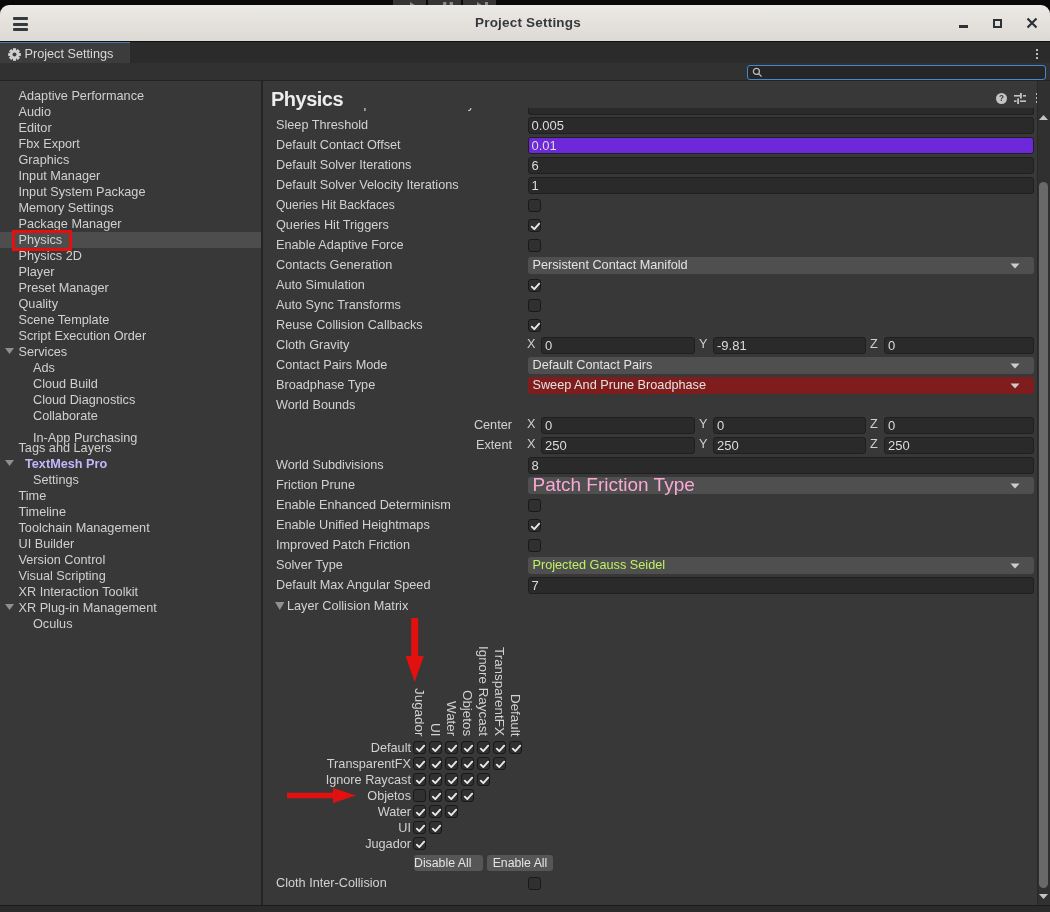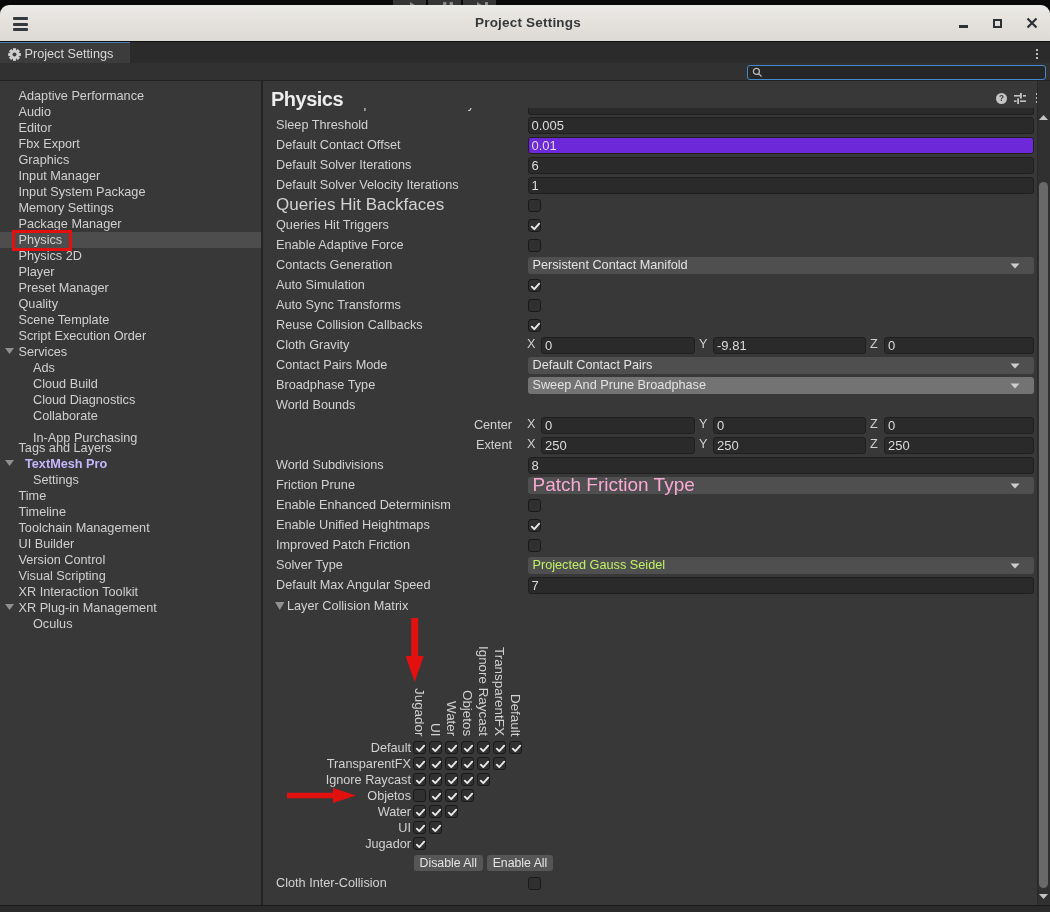--- a/index.html
+++ b/index.html
@@ -120,21 +120,21 @@
     <span style="position:absolute;left:3px;top:50%;transform:translateY(-50%);font-size:13px;color:#dcdcdc;white-space:pre">0.01</span>
   </div>
 <div style="position:absolute;left:276px;top:165px;transform:translateY(-50%);font-size:12.7px;color:#d2d2d2;font-weight:normal;white-space:pre;">Default Solver Iterations</div>
 <div style="position:absolute;left:527.5px;top:156.5px;width:506px;height:17px;background:#2a2a2a;border:1px solid #1f1f1f;border-radius:3px;box-sizing:border-box">
     <span style="position:absolute;left:3px;top:50%;transform:translateY(-50%);font-size:13px;color:#dcdcdc;white-space:pre">6</span>
   </div>
 <div style="position:absolute;left:276px;top:185px;transform:translateY(-50%);font-size:12.7px;color:#d2d2d2;font-weight:normal;white-space:pre;">Default Solver Velocity Iterations</div>
 <div style="position:absolute;left:527.5px;top:176.5px;width:506px;height:17px;background:#2a2a2a;border:1px solid #1f1f1f;border-radius:3px;box-sizing:border-box">
     <span style="position:absolute;left:3px;top:50%;transform:translateY(-50%);font-size:13px;color:#dcdcdc;white-space:pre">1</span>
   </div>
-<div style="position:absolute;left:276px;top:205px;transform:translateY(-50%);font-size:17px;color:#d2d2d2;font-weight:normal;white-space:pre;">Queries Hit Backfaces</div>
+<div style="position:absolute;left:276px;top:205px;transform:translateY(-50%);font-size:12px;color:#d2d2d2;font-weight:normal;white-space:pre;">Queries Hit Backfaces</div>
 <div style="position:absolute;left:527.5px;top:198.5px;width:13px;height:13px;background:#303030;border:1px solid #191919;border-radius:3px;box-sizing:border-box"></div>
 <div style="position:absolute;left:276px;top:225px;transform:translateY(-50%);font-size:12.7px;color:#d2d2d2;font-weight:normal;white-space:pre;">Queries Hit Triggers</div>
 <div style="position:absolute;left:527.5px;top:218.5px;width:13px;height:13px;background:#303030;border:1px solid #191919;border-radius:3px;box-sizing:border-box">
     <svg width="13" height="13" viewBox="0 0 13 13" style="position:absolute;left:0;top:0">
       <path d="M2.8 6.7 L5.3 9.2 L10.2 3.7" stroke="#e9e9e9" stroke-width="1.9" fill="none" stroke-linecap="round" stroke-linejoin="round"></path>
     </svg>
   </div>
 <div style="position:absolute;left:276px;top:245px;transform:translateY(-50%);font-size:12.7px;color:#d2d2d2;font-weight:normal;white-space:pre;">Enable Adaptive Force</div>
 <div style="position:absolute;left:527.5px;top:238.5px;width:13px;height:13px;background:#303030;border:1px solid #191919;border-radius:3px;box-sizing:border-box"></div>
 <div style="position:absolute;left:276px;top:265px;transform:translateY(-50%);font-size:12.7px;color:#d2d2d2;font-weight:normal;white-space:pre;">Contacts Generation</div>
@@ -172,21 +172,21 @@
     <span style="position:absolute;left:3px;top:50%;transform:translateY(-50%);font-size:13px;color:#dcdcdc;white-space:pre">0</span>
   </div>
 <div style="position:absolute;left:276px;top:365px;transform:translateY(-50%);font-size:12.7px;color:#d2d2d2;font-weight:normal;white-space:pre;">Contact Pairs Mode</div>
 <div style="position:absolute;left:527.5px;top:356.5px;width:506.5px;height:17px;background:#4f4f4f;border-radius:3px;box-sizing:border-box">
     <span style="position:absolute;left:5px;top:50%;transform:translateY(-50%);font-size:12.7px;color:#e3e3e3;white-space:pre">Default Contact Pairs</span>
     <svg width="10" height="6" viewBox="0 0 10 6" style="position:absolute;right:14px;top:6px">
       <path d="M0.5 0.5 L9.5 0.5 L5 5.5 Z" fill="#cdcdcd"></path>
     </svg>
   </div>
 <div style="position:absolute;left:276px;top:385px;transform:translateY(-50%);font-size:12.7px;color:#d2d2d2;font-weight:normal;white-space:pre;">Broadphase Type</div>
-<div style="position:absolute;left:527.5px;top:376.5px;width:506.5px;height:17px;background:#737373;border-radius:3px;box-sizing:border-box">
+<div style="position:absolute;left:527.5px;top:376.5px;width:506.5px;height:17px;background:#7f1d1d;border-radius:3px;box-sizing:border-box">
     <span style="position:absolute;left:5px;top:50%;transform:translateY(-50%);font-size:12.7px;color:#e3e3e3;white-space:pre">Sweep And Prune Broadphase</span>
     <svg width="10" height="6" viewBox="0 0 10 6" style="position:absolute;right:14px;top:6px">
       <path d="M0.5 0.5 L9.5 0.5 L5 5.5 Z" fill="#cdcdcd"></path>
     </svg>
   </div>
 <div style="position:absolute;left:276px;top:405px;transform:translateY(-50%);font-size:12.7px;color:#d2d2d2;font-weight:normal;white-space:pre;">World Bounds</div>
 <div style="position:absolute;right:538px;top:425px;transform:translateY(-50%);font-size:12.7px;color:#d2d2d2;white-space:pre">Center</div>
 <div style="position:absolute;left:527px;top:417px;font-size:12.7px;color:#cfcfcf">X</div>
 <div style="position:absolute;left:541px;top:416.5px;width:154px;height:17px;background:#2a2a2a;border:1px solid #1f1f1f;border-radius:3px;box-sizing:border-box">
     <span style="position:absolute;left:3px;top:50%;transform:translateY(-50%);font-size:13px;color:#dcdcdc;white-space:pre">0</span>
@@ -397,21 +397,21 @@
     <svg width="13" height="13" viewBox="0 0 13 13" style="position:absolute;left:0;top:0">
       <path d="M2.8 6.7 L5.3 9.2 L10.2 3.7" stroke="#e9e9e9" stroke-width="1.9" fill="none" stroke-linecap="round" stroke-linejoin="round"></path>
     </svg>
   </div>
 <svg width="22" height="66" viewBox="0 0 22 66" style="position:absolute;left:404px;top:618px">
     <path d="M7.2 0 L14.2 0 L14.2 38 L19.8 38 L10.7 64 L1.6 38 L7.2 38 Z" fill="#e31010"></path>
   </svg>
 <svg width="70" height="17" viewBox="0 0 70 17" style="position:absolute;left:287px;top:787px">
     <path d="M0 5.8 L46 5.8 L46 1 L69 8.5 L46 16 L46 11.2 L0 11.2 Z" fill="#e31010"></path>
   </svg>
-<div style="position:absolute;left:414px;top:855px;width:68.5px;height:16px;background:#565656;border-radius:3px;text-align:center;font-size:12.3px;color:#e4e4e4;line-height:16px">Disable All</div>
+<div style="position:absolute;left:414px;top:855px;width:68.5px;height:16px;background:#565656;border-radius:3px;font-size:12.3px;color:#e4e4e4;line-height:16px">Disable All</div>
 <div style="position:absolute;left:487px;top:855px;width:66px;height:16px;background:#565656;border-radius:3px;text-align:center;font-size:12.3px;color:#e4e4e4;line-height:16px">Enable All</div>
 <div style="position:absolute;left:276px;top:883px;transform:translateY(-50%);font-size:12.7px;color:#d2d2d2;font-weight:normal;white-space:pre;">Cloth Inter-Collision</div>
 <div style="position:absolute;left:527.5px;top:876.5px;width:13px;height:13px;background:#303030;border:1px solid #191919;border-radius:3px;box-sizing:border-box"></div>
 <div style="position:absolute;left:1037px;top:81px;width:13px;height:824px;background:#303030;border-left:1px solid #282828"></div>
 <svg width="9" height="5" viewBox="0 0 9 5" style="position:absolute;left:1039px;top:114.5px">
     <path d="M4.5 0 L9 5 L0 5 Z" fill="#c4c4c4"></path>
   </svg>
 <div style="position:absolute;left:1039px;top:182px;width:9px;height:706px;background:#696969;border-radius:4.5px"></div>
 <svg width="9" height="5" viewBox="0 0 9 5" style="position:absolute;left:1039px;top:894px">
     <path d="M0 0 L9 0 L4.5 5 Z" fill="#c4c4c4"></path>

